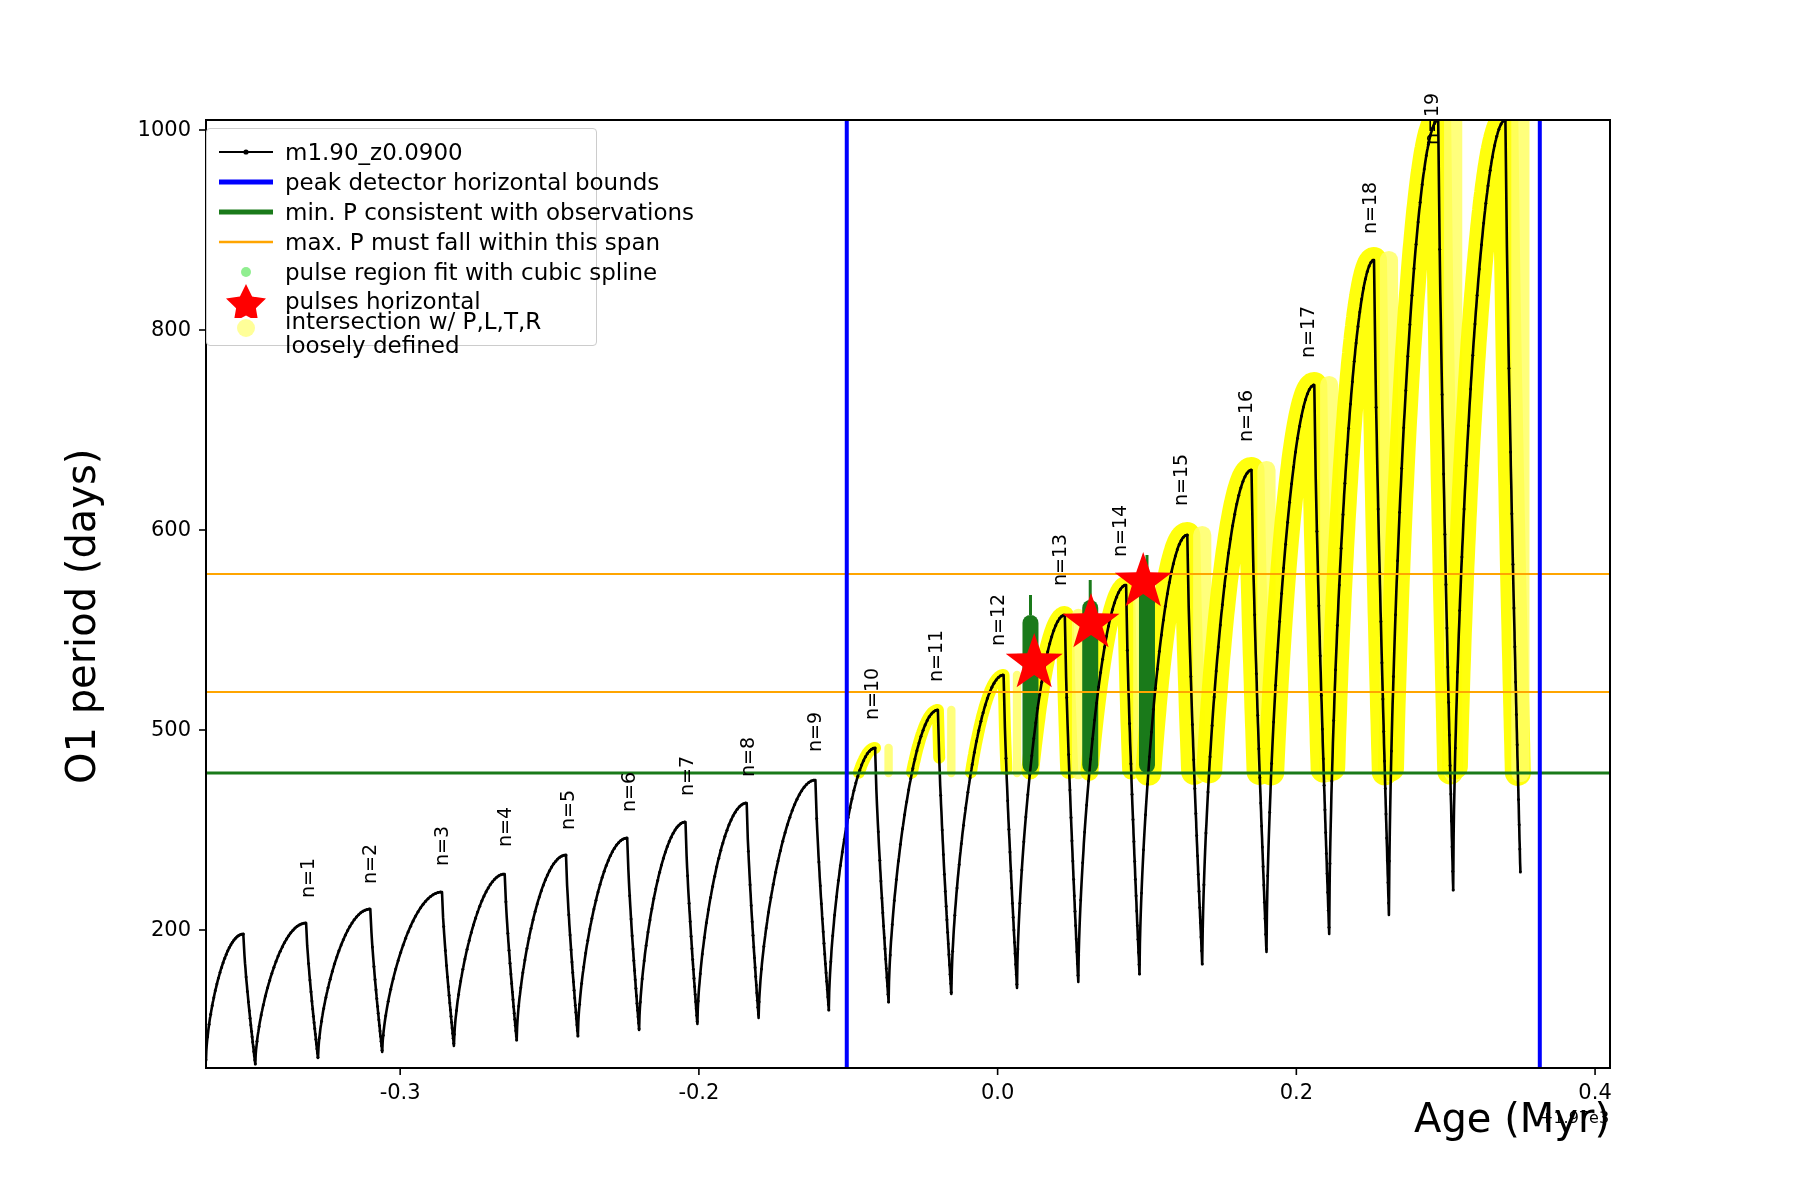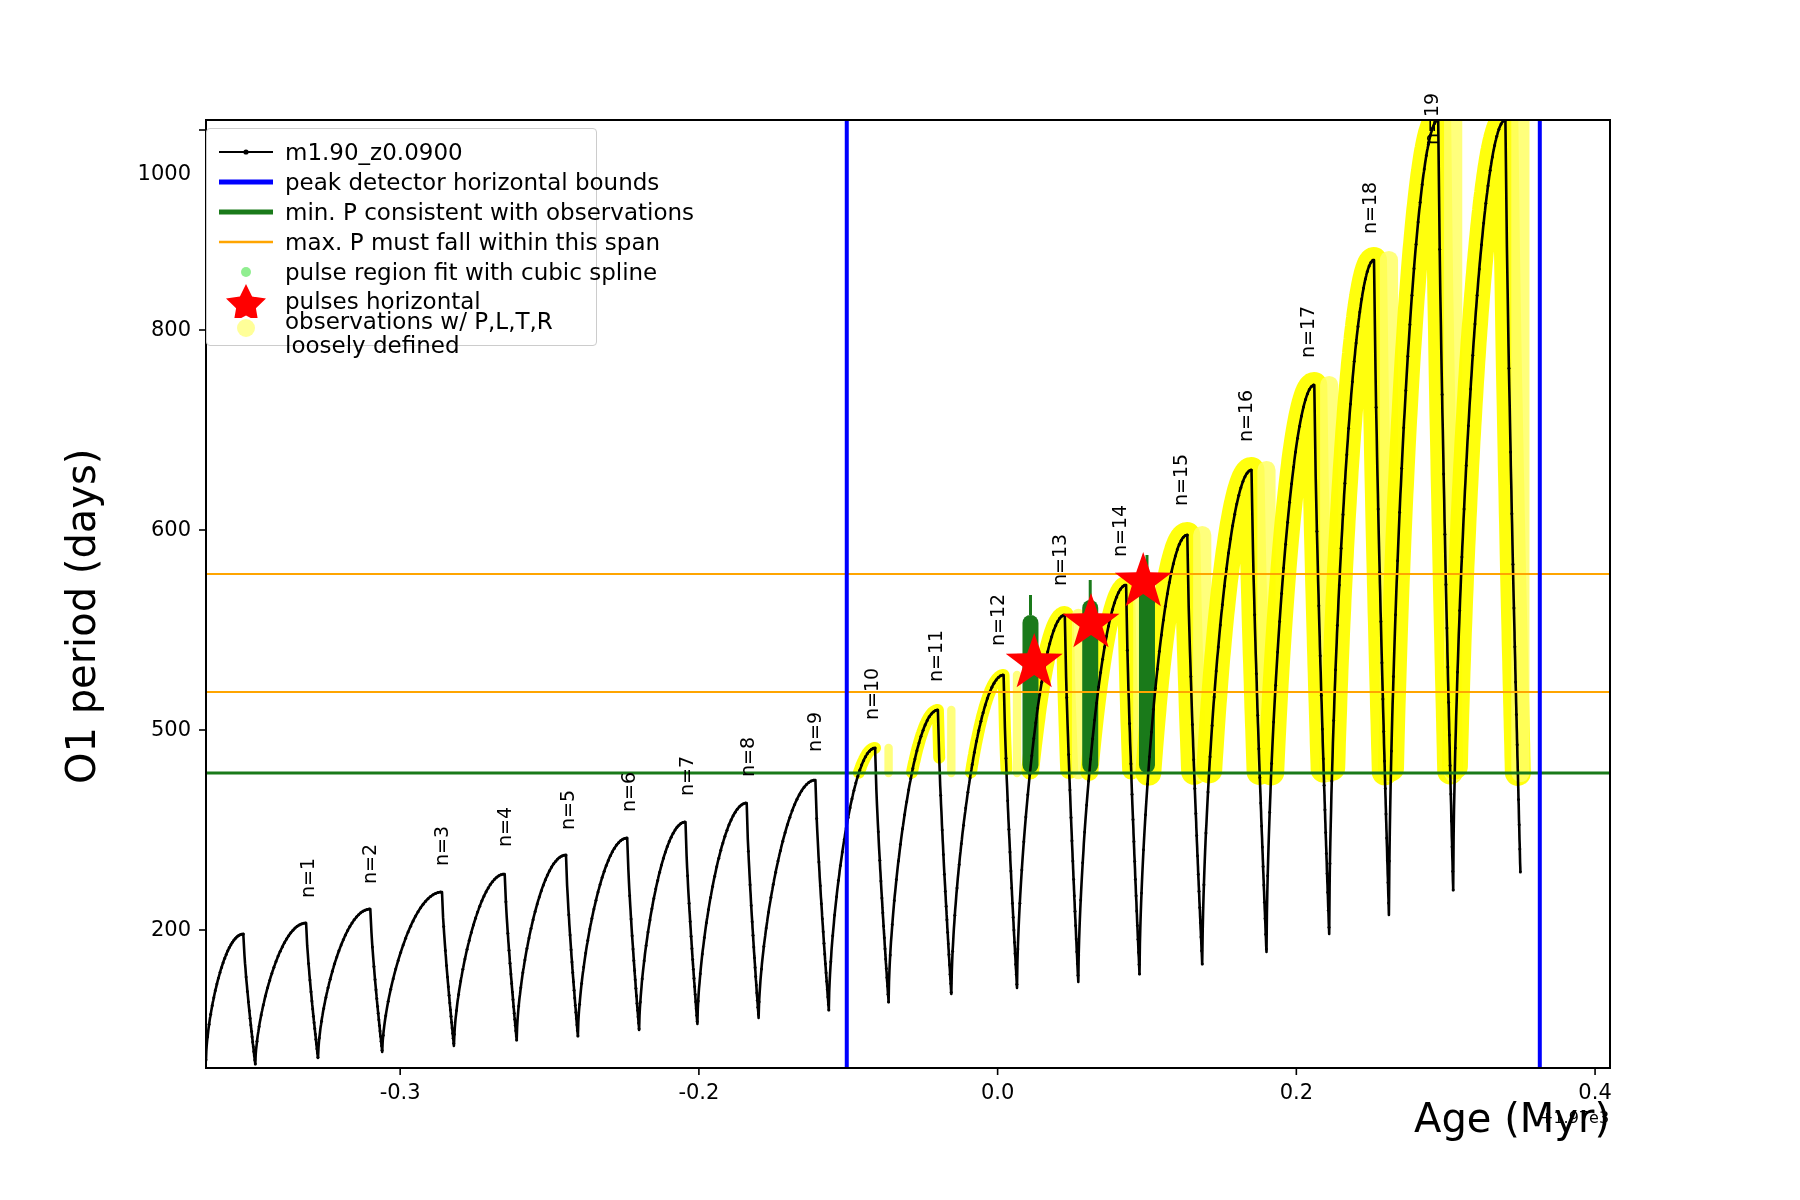--- a/index.html
+++ b/index.html
@@ -919,21 +919,21 @@
 
   <div class="ylabel" id="ylab" style="left: 58px; top: 784px;">O1 period (days)</div>
   <div class="xlabel" id="xlab" style="left: 206px; width: 1404px; top: 1095px;">Age (Myr)</div>
   <div class="offsettext" id="offtxt" style="left: 1540px; top: 1108px;">+1.97e3</div>
 
   <div id="ticklabels">
       <div class="ytick" style="left: 111px; width: 80px; top: 917px;">200</div>
       <div class="ytick" style="left: 111px; width: 80px; top: 717px;">500</div>
       <div class="ytick" style="left: 111px; width: 80px; top: 517px;">600</div>
       <div class="ytick" style="left: 111px; width: 80px; top: 317px;">800</div>
-      <div class="ytick" style="left: 111px; width: 80px; top: 117px; margin-top: 44px;">1000</div>
+      <div class="ytick" style="left: 111px; width: 80px; top: 117px;">1000</div>
       <div class="xtick" style="left: 350.17px; width: 100px; top: 1080px;">-0.3</div>
       <div class="xtick" style="left: 648.894px; width: 100px; top: 1080px;">-0.2</div>
       <div class="xtick" style="left: 947.617px; width: 100px; top: 1080px;">0.0</div>
       <div class="xtick" style="left: 1246.34px; width: 100px; top: 1080px;">0.2</div>
       <div class="xtick" style="left: 1545.06px; width: 100px; top: 1080px;">0.4</div>
     </div>
   <div id="nlabels">
       <div class="nlabel" style="left: 295.617px; top: 898px;">n=1</div>
       <div class="nlabel" style="left: 358.349px; top: 884px;">n=2</div>
       <div class="nlabel" style="left: 430.043px; top: 866px;">n=3</div>
@@ -990,17 +990,17 @@
     <div class="legrow" style="top:155px">
       <svg class="legkey" viewBox="0 0 58 34">
         <polygon fill="#ff0000" points="29,0 35.1,12.6 49,14.6 38.9,24.3 41.3,38 29,31.5 16.7,38 19.1,24.3 9,14.6 22.9,12.6"></polygon>
       </svg>
       <span class="legtxt">pulses horizontal</span>
     </div>
     <div class="legrow" style="top:176px;height:50px">
       <svg class="legkey" style="top:6px" viewBox="0 0 58 34">
         <circle cx="29" cy="17" r="9" fill="#ffff99"></circle>
       </svg>
-      <span class="legtxt two" style="top:4px">observations w/ P,L,T,R loosely defined</span>
+      <span class="legtxt two" style="top:4px">intersection w/ P,L,T,R loosely defined</span>
     </div>
   </div>
 
 </div>
 
 </body></html>

